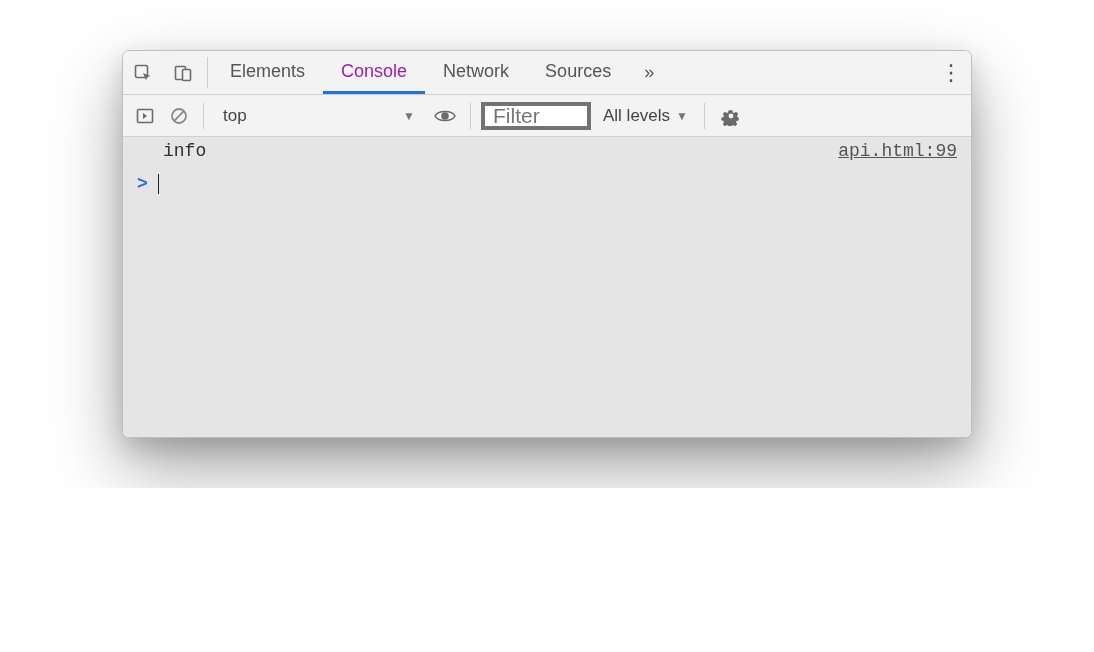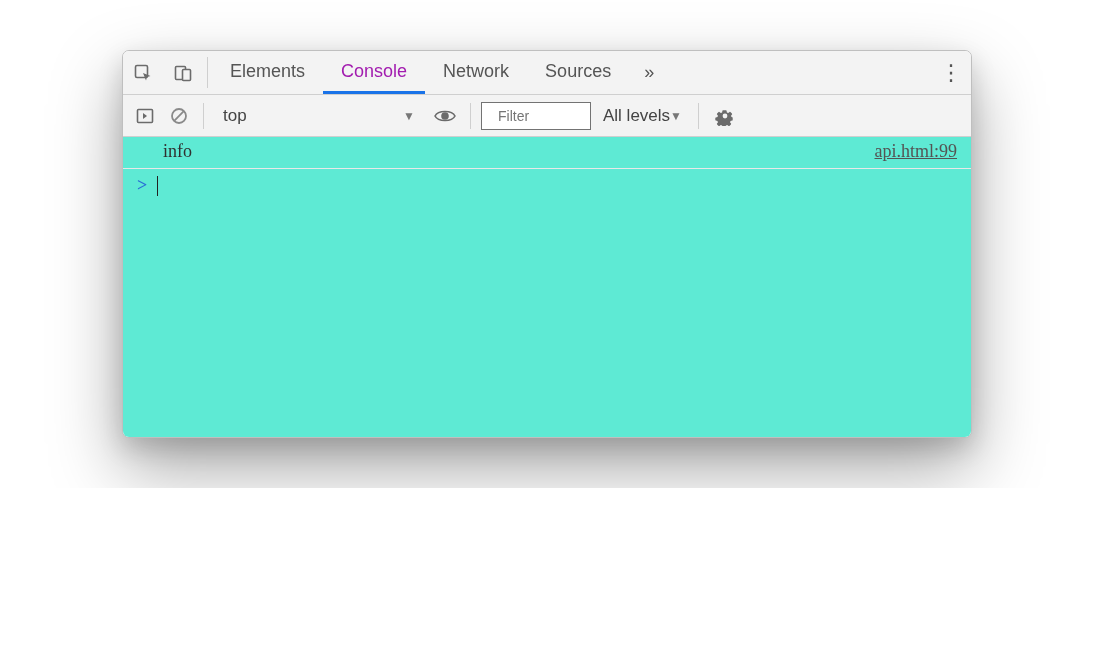--- a/index.html
+++ b/index.html
@@ -106,42 +106,42 @@
     height:30px;
     display:flex; align-items:center; justify-content:space-between;
     padding:0 8px;
     color:#444;
     border:1px solid transparent;
   }
   .context-select .caret { color:#777; font-size:12px; }
   .eye { width:30px; display:flex; align-items:center; justify-content:center; }
   .filter {
     height:28px;
-    border:1px solid #737373;
+    border:4px solid #737373;
     background:#fff;
-    padding:0 16px;
-    font-size:14px;
+    padding:0 8px;
+    font-size:21px;
     color:#888;
     width:110px;
   }
   .levels {
-    display:flex; align-items:center; gap:0;
+    display:flex; align-items:center; gap:6px;
     color:#444;
     padding:0 6px;
   }
   .levels .caret { color:#777; font-size:12px; }
   .gear {
     width:32px; display:flex; align-items:center; justify-content:center;
     color:#555; font-size:20px;
   }
 
   .console-body {
-    background:#5eead4;
+    background:#e5e5e5;
     min-height:300px;
-    font-family: Liberation Serif, serif;
+    font-family: Liberation Mono, monospace;
     font-size:18px;
   }
   .log-row {
     display:flex;
     align-items:center;
     border-bottom:1px solid #e8e8e8;
     padding:4px 14px 6px 40px;
     color:#303030;
   }
   .log-msg { flex:0 0 auto; }

